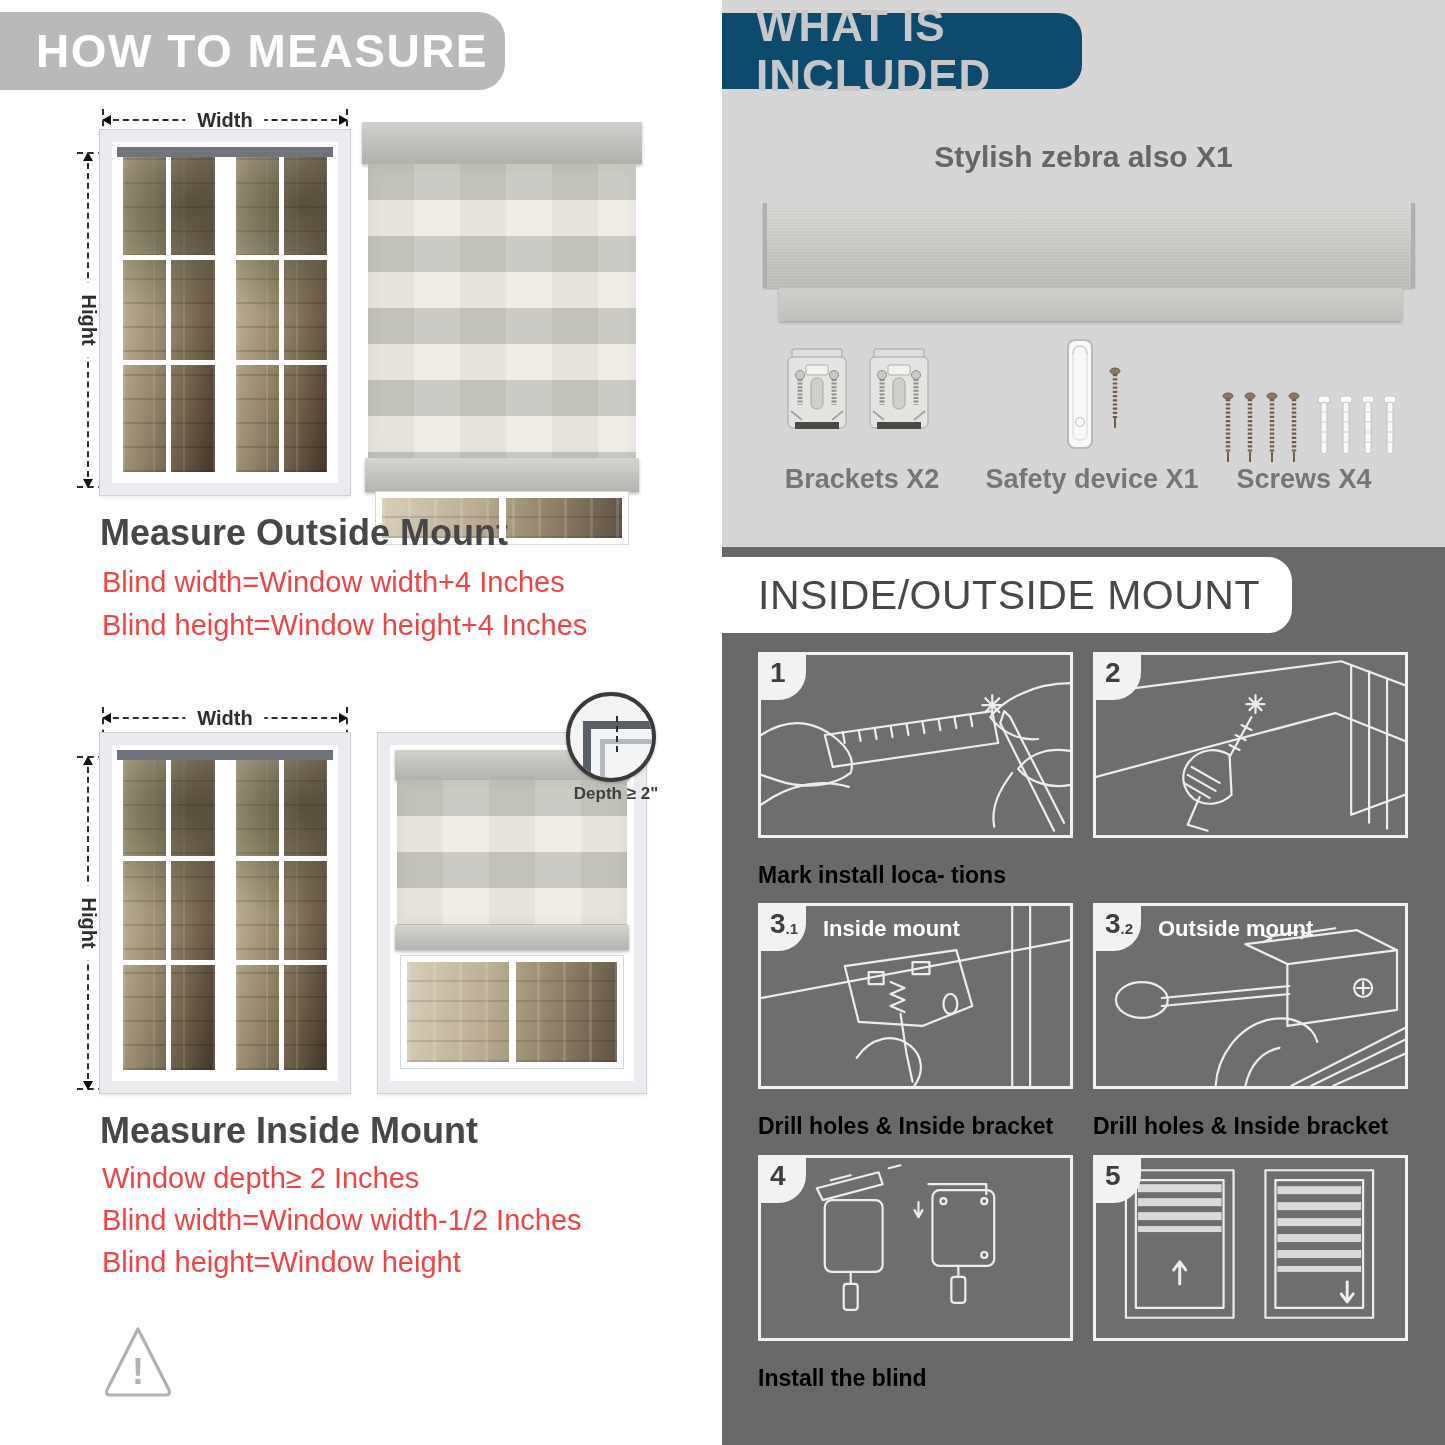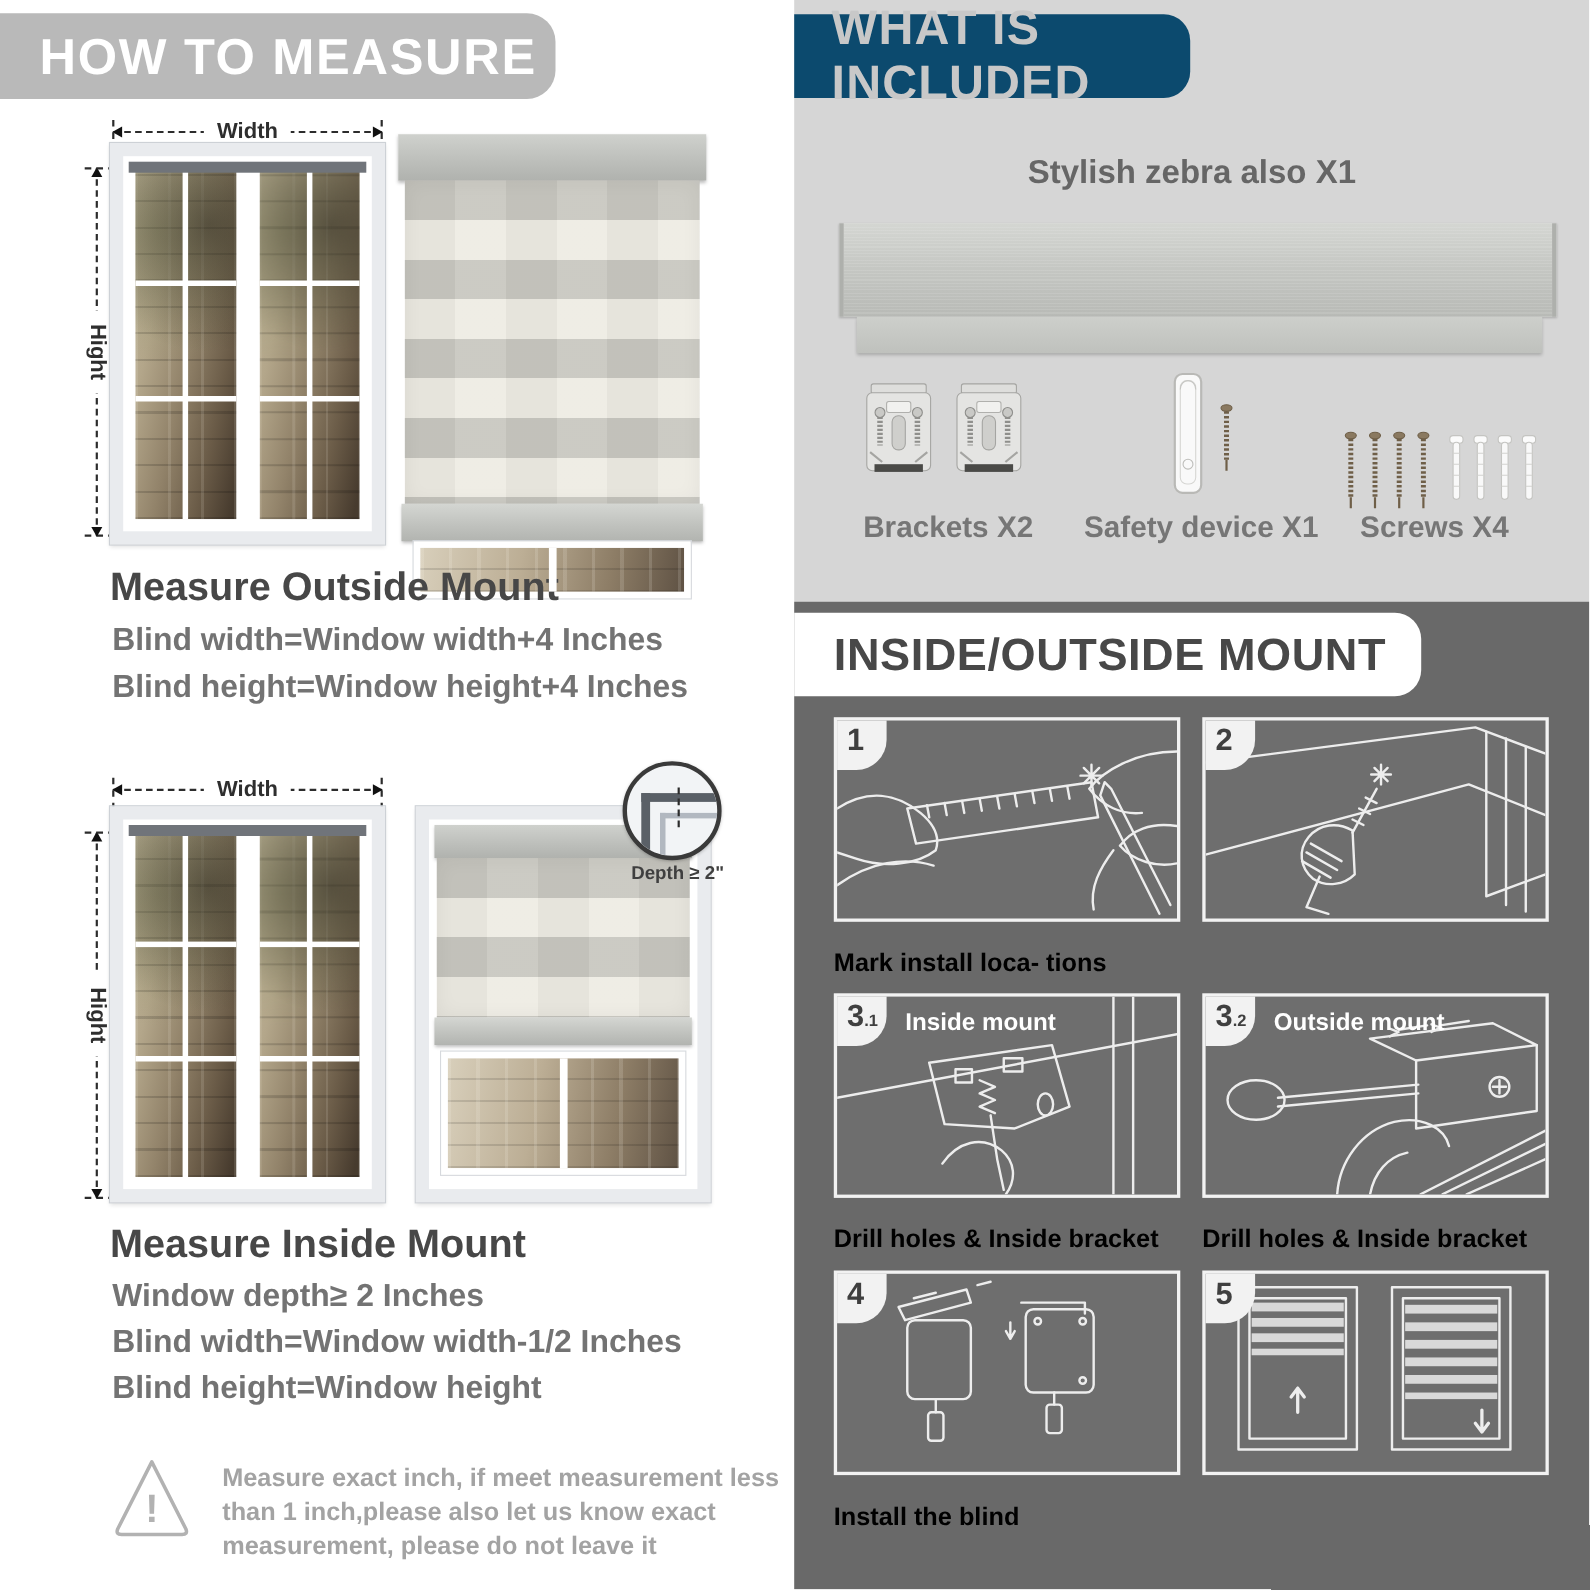--- a/index.html
+++ b/index.html
@@ -60,21 +60,21 @@
   .dim-y{position:absolute;width:0;border-left:2px dashed #2c2c2c;}
   .dim-y::before{content:"";position:absolute;top:-1px;left:-6px;border:5px solid transparent;
                  border-bottom:9px solid #111;border-top:0;}
   .dim-y::after{content:"";position:absolute;bottom:-1px;left:-6px;border:5px solid transparent;
                 border-top:9px solid #111;border-bottom:0;}
   .dim-y .ext{position:absolute;left:-12px;width:38px;border-top:2px dashed #2c2c2c;}
   .dim-y .ext.t{top:-1px;} .dim-y .ext.b{bottom:-1px;}
   .dim-y .dim-lbl{left:-1px;top:50%;transform:translate(-50%,-50%) rotate(90deg);}
 
   .measure-title{position:absolute;font-size:36px;font-weight:700;color:#474747;margin:0;}
-  .measure-line{position:absolute;font-size:29px;font-weight:700;color:#737373;margin:0;}
+  .measure-line{position:absolute;font-size:29px;font-weight:400;color:#ef4444;margin:0;}
 
   .warning{position:absolute;left:102px;top:1322px;display:flex;align-items:flex-start;}
   .warn-text{margin-left:28px;font-size:23px;font-weight:700;color:#a3a3a3;line-height:31px;padding-top:6px;}
 
   
   .mag{position:absolute;width:90px;height:90px;border-radius:50%;border:4px solid #3a3a3a;
        background:#f2f4f6;overflow:hidden;z-index:5;box-shadow:0 1px 3px rgba(0,0,0,.25);}
   .mag .L1{position:absolute;left:16%;top:30%;right:-20%;bottom:-20%;
            border-top:8px solid #5a6067;border-left:8px solid #5a6067;}
   .mag .L2{position:absolute;left:36%;top:52%;right:-20%;bottom:-20%;
@@ -96,21 +96,21 @@
             box-shadow:0 1px 2px rgba(0,0,0,.2);}
   .headrail-lip{position:absolute;left:57px;top:288px;width:623px;height:33px;
             background:linear-gradient(180deg,#cdcfcb,#bfc1bd);box-shadow:0 2px 3px rgba(0,0,0,.22);}
   .hw{position:absolute;display:flex;align-items:flex-end;}
   .hw-label{position:absolute;top:464px;font-size:27px;font-weight:700;color:#767676;text-align:center;}
 
   
   .panel-mount{position:absolute;left:722px;top:547px;width:723px;height:898px;background:#696969;}
   .io-header{position:absolute;left:0;top:10px;width:570px;height:76px;background:#fff;
              border-radius:0 24px 24px 0;display:flex;align-items:center;padding-left:36px;}
-  .io-header span{color:#484848;font-size:41px;font-weight:700;letter-spacing:.5px;}
+  .io-header span{color:#484848;font-size:41px;font-weight:400;letter-spacing:.5px;}
   .step{position:absolute;width:315px;}
   .step-box{position:relative;width:315px;height:186px;border:3px solid #f2f2f2;background:#6e6e6e;
             overflow:hidden;}
   .badge{position:absolute;left:-1px;top:-1px;width:46px;height:46px;background:#f2f2f2;
          border-radius:0 0 60% 0;display:flex;align-items:flex-start;justify-content:flex-start;
          padding:5px 0 0 10px;z-index:3;}
   .badge .n{font-size:28px;font-weight:700;color:#3f3f3f;line-height:1;}
   .badge .sub{font-size:15px;font-weight:700;color:#3f3f3f;margin-top:10px;}
   .step-title{position:absolute;left:62px;top:10px;font-size:22px;font-weight:700;color:#fff;z-index:3;}
   .sketch{position:absolute;inset:0;width:100%;height:100%;}
@@ -219,25 +219,20 @@
   <p class="measure-title" style="left:100px;top:1110px;">Measure Inside Mount</p>
   <p class="measure-line" style="left:102px;top:1162px;text-align:center;">Window depth≥ 2 Inches</p>
   <p class="measure-line" style="left:102px;top:1204px;">Blind width=Window width-1/2 Inches</p>
   <p class="measure-line" style="left:102px;top:1246px;">Blind height=Window height</p>
 
   <div class="warning">
     <svg width="72" height="78" viewBox="0 0 72 78">
       <path d="M36,7 L67,68 Q69,73 63.5,73 L8.5,73 Q3,73 5,68 Z" fill="none" stroke="#b2b2b2" stroke-width="3.2" stroke-linejoin="round"></path>
       <text x="36" y="62" text-anchor="middle" font-family="Liberation Sans, sans-serif" font-size="36" font-weight="bold" fill="#b2b2b2">!</text>
     </svg>
-    <div class="warn-text">
-      <span>Measure exact inch, if meet measurement less</span><br>
-      <span>than 1 inch,please also let us know exact</span><br>
-      <span>measurement, please do not leave it</span>
-    </div>
   </div>
 
   <div class="panel-included">
     <div class="wi-header">
       <span>WHAT IS INCLUDED</span>
     </div>
     <div class="blind-label">Stylish zebra also X1</div>
 
     <div class="headrail"></div>
     <div class="headrail-lip"></div>

